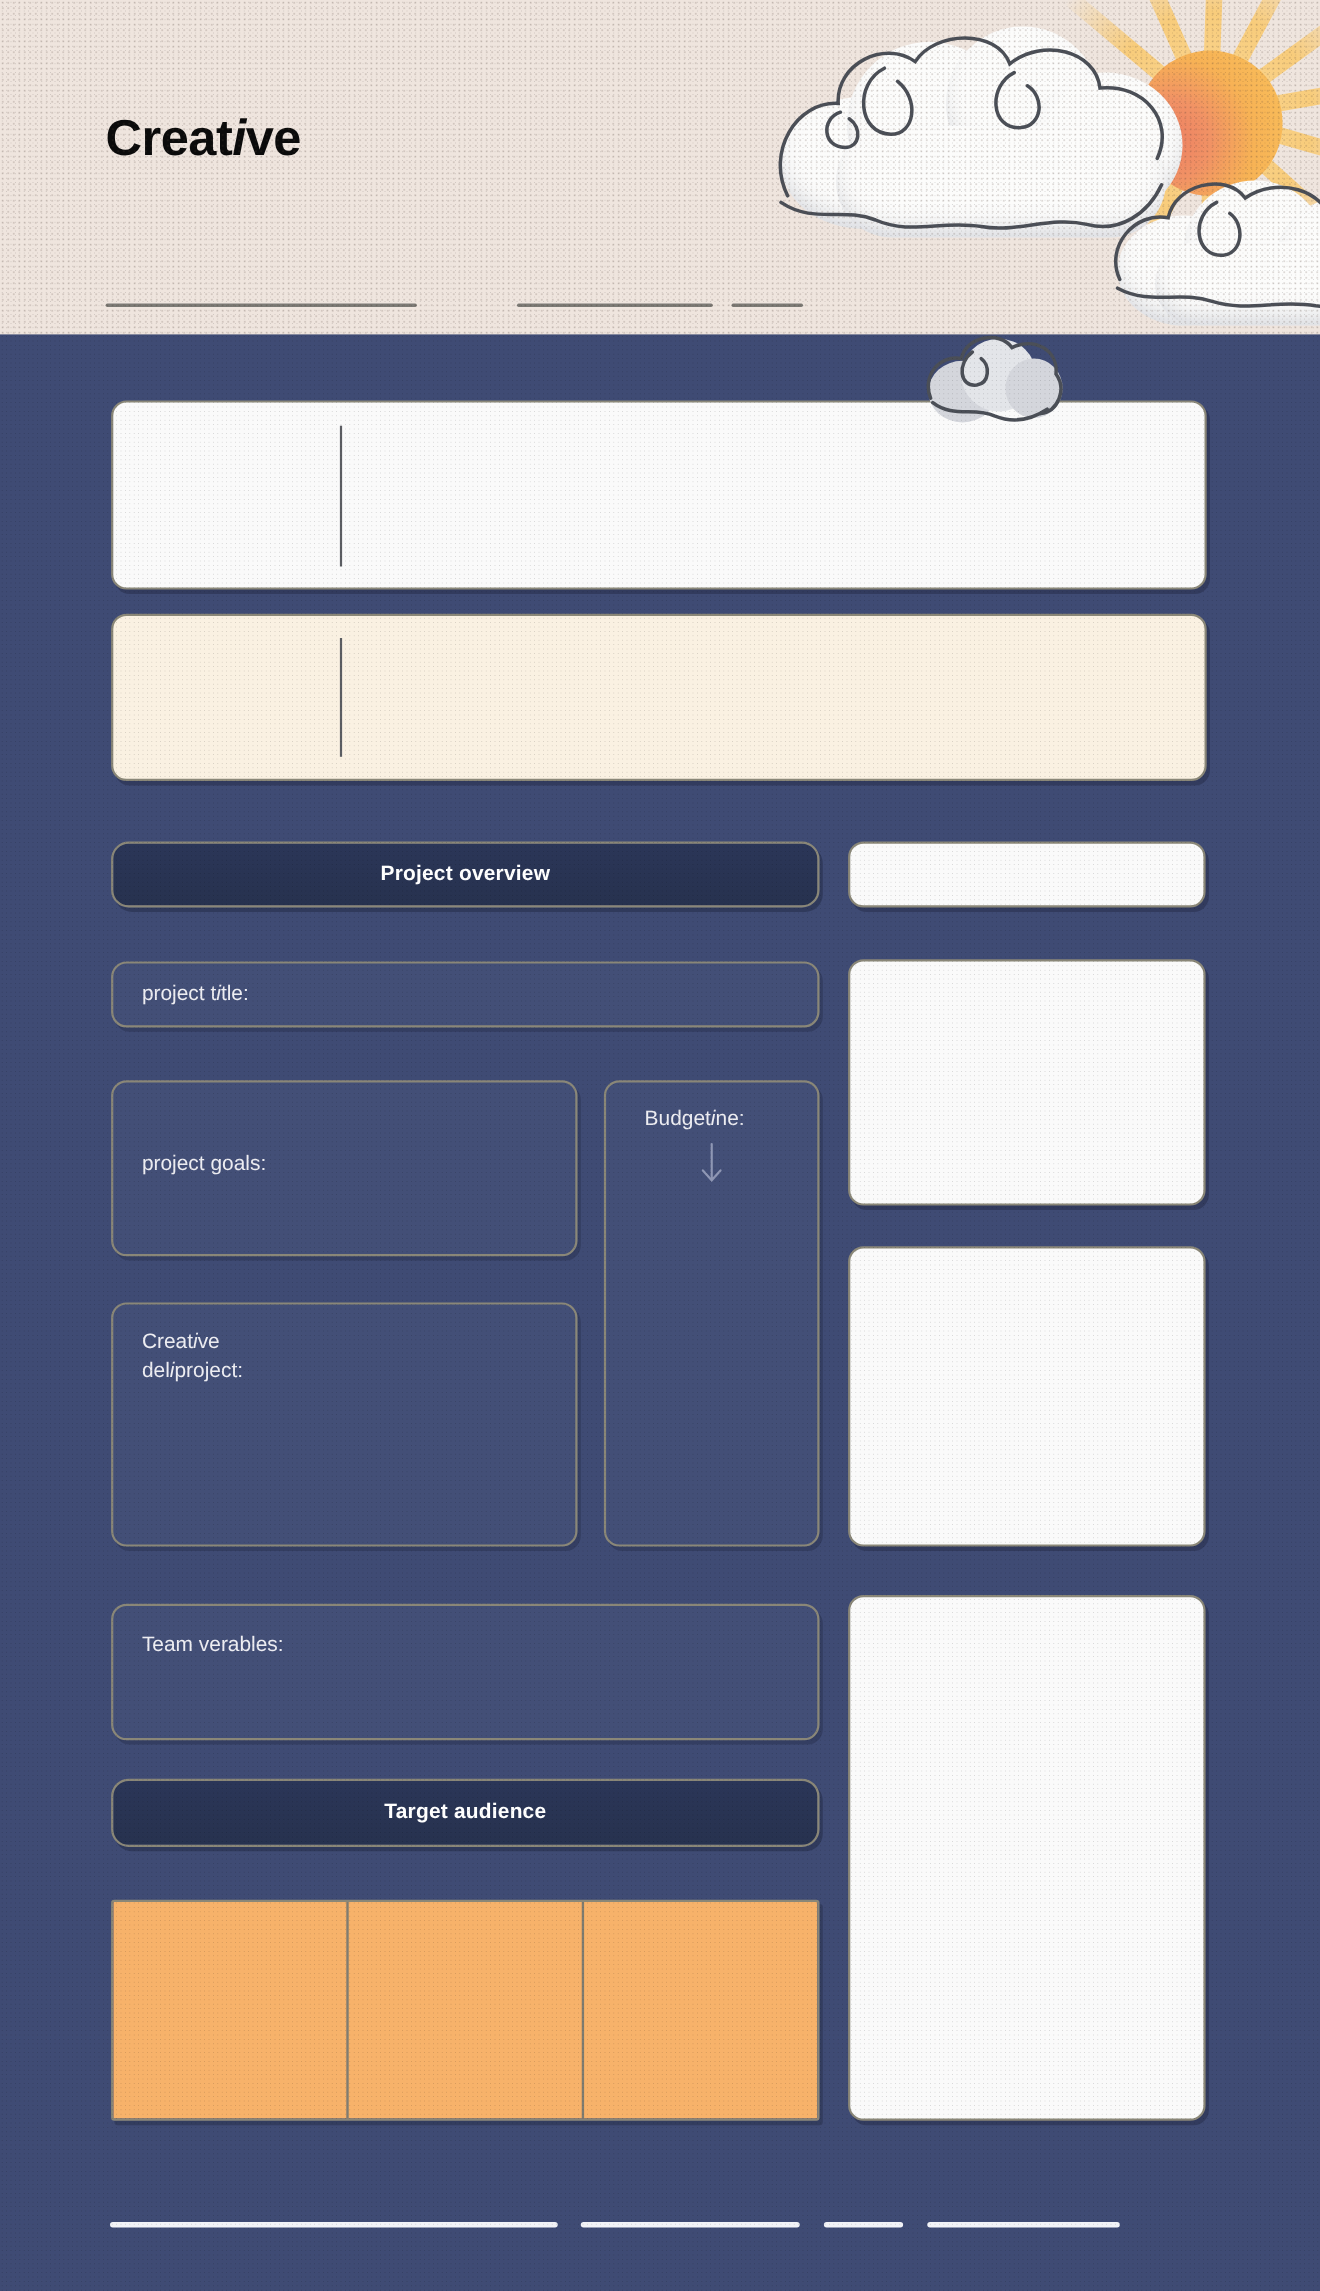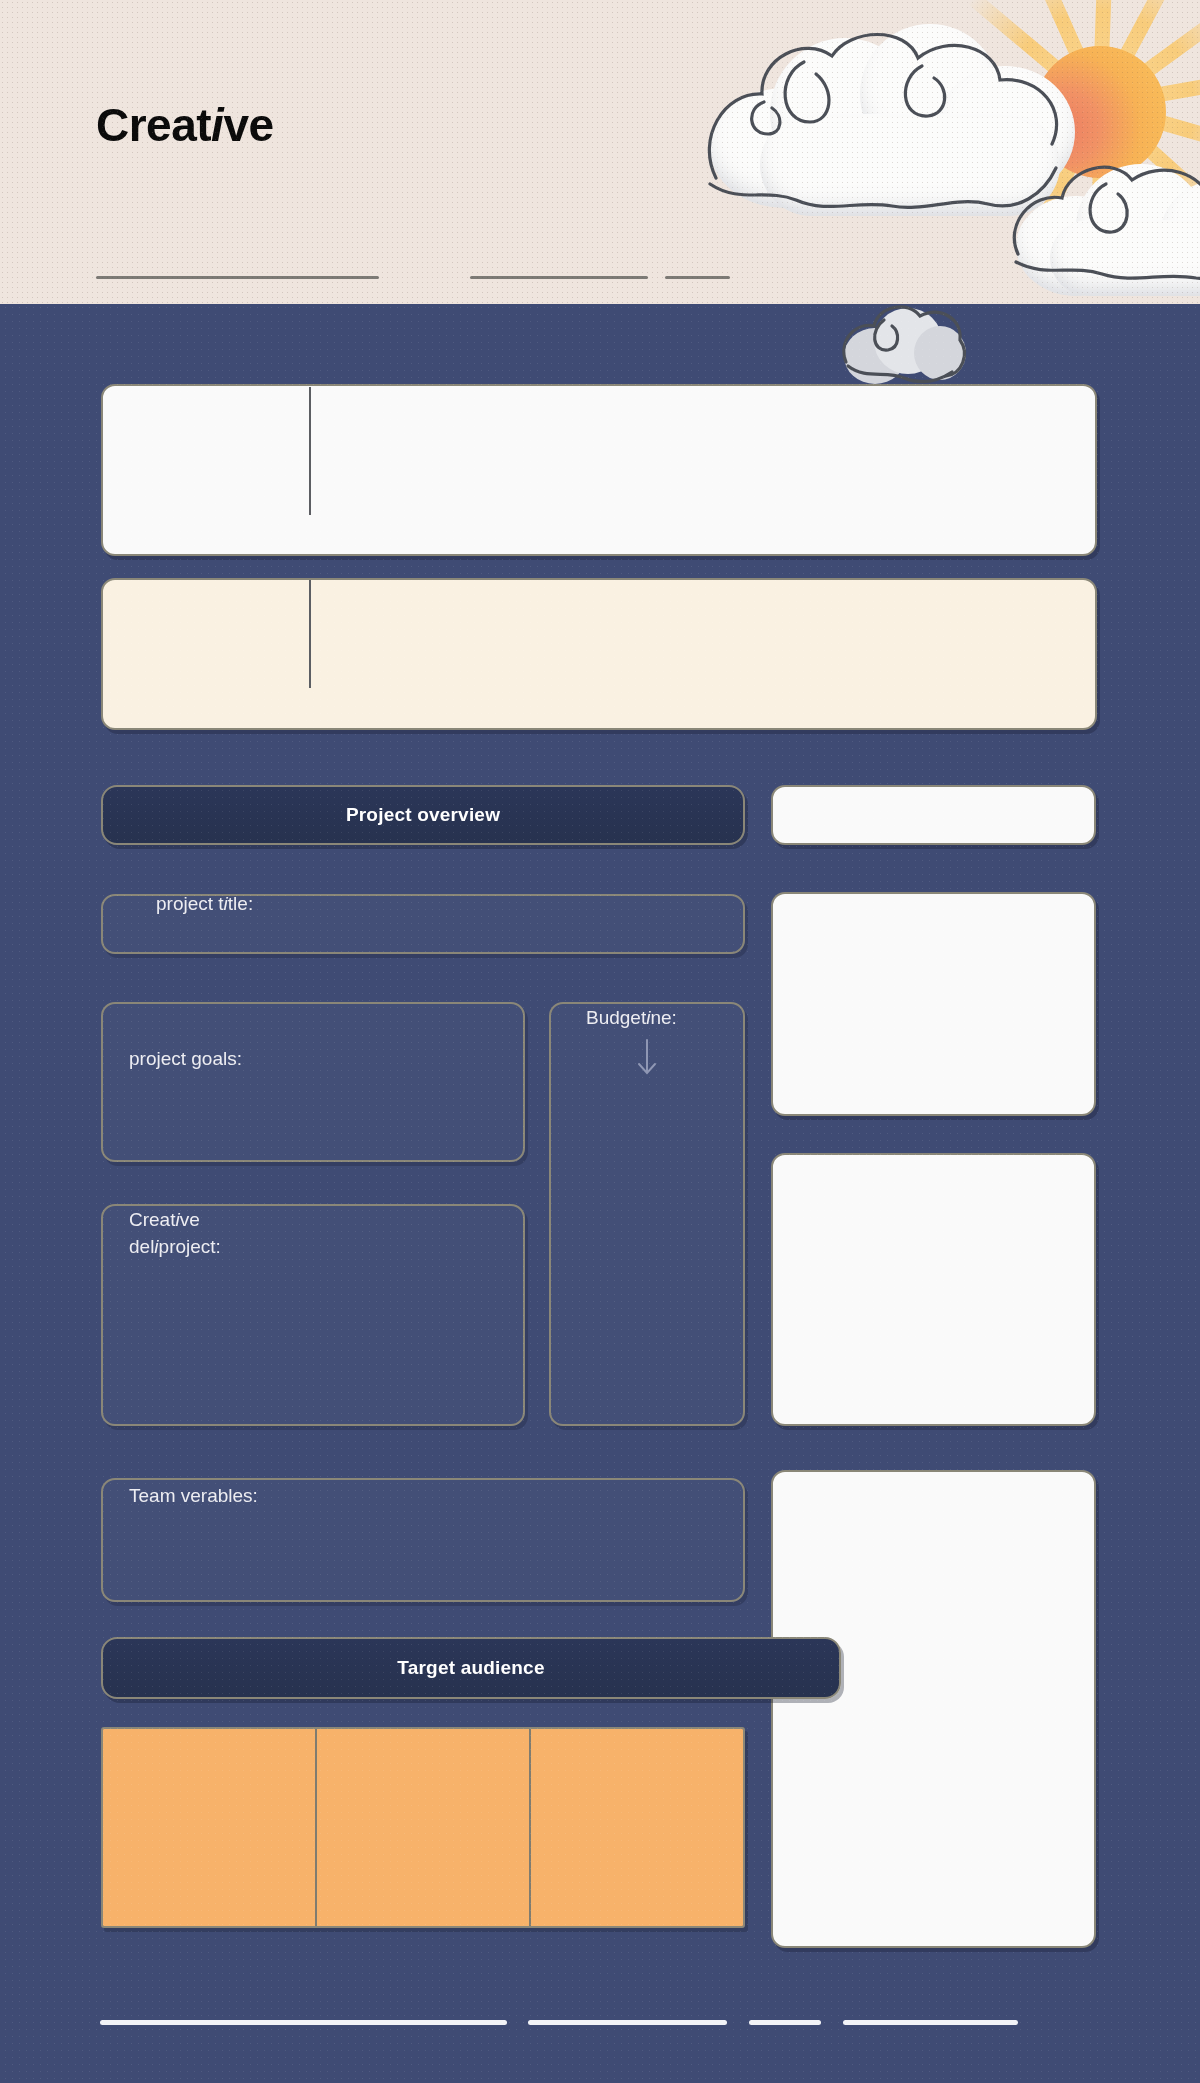--- a/index.html
+++ b/index.html
@@ -98,21 +98,20 @@
     border-radius: 50%;
   }
   .cloud.shaded .blob { box-shadow: inset 0 -14px 22px -8px rgba(150,155,170,.38); }
   .cloud-line { position: absolute; z-index: 3; fill: none; stroke: #4B4F57; stroke-width: 3.2; stroke-linecap: round; }
 
   
   .card {
     position: absolute;
     border-radius: 14px;
     z-index: 10;
-    margin-top: 20px;
   }
 
   
   .card.filled {
     border: 2px solid #8A8778;
     box-shadow: 3px 4px 0 rgba(20,24,42,.30);
   }
   .card.white { background: #FAFAFA; }
   .card.cream { background: #FAF1E2; }
 
@@ -287,21 +286,21 @@
   <div class="divider-v" style="left:309px; top:580px; height:108px;"></div>
 
   <div class="card pill" style="left:101px; top:765px; width:644px; height:60px;">
     <span class="pill-label">Project overview</span>
   </div>
 
   <div class="card filled white" style="left:771px; top:765px; width:325px; height:60px;"></div>
   <div class="label-onwhite" style="left:793px; top:782px;">Budget:</div>
 
   <div class="card outline" style="left:101px; top:874px; width:644px; height:60px;"></div>
-  <div class="label-light" style="left:129px; top:891px;margin-left:27px;"><span>project t</span><span class="it">i</span><span>tle:</span></div>
+  <div class="label-light" style="left:129px; top:891px;"><span>project t</span><span class="it">i</span><span>tle:</span></div>
 
   <div class="card filled white" style="left:771px; top:872px; width:325px; height:224px;"></div>
   <div class="label-onwhite" style="left:793px; top:908px;">Key messages:</div>
 
   <div class="card outline" style="left:101px; top:982px; width:424px; height:160px;"></div>
   <div class="label-light" style="left:129px; top:1046px;">project goals:</div>
 
   <div class="card outline" style="left:549px; top:982px; width:196px; height:424px;"></div>
   <div class="label-light" style="left:586px; top:1005px;"><span>Budget</span><span class="it">i</span><span>ne:</span></div>
   <svg class="arrow-down" style="left:634px; top:1038px;" width="26" height="40" viewBox="0 0 26 40">
@@ -315,21 +314,21 @@
   <div class="card filled white" style="left:771px; top:1133px; width:325px; height:273px;"></div>
   <div class="label-onwhite" style="left:793px; top:1170px;"><span>Compet</span><span class="it">i</span><span>tors:</span></div>
 
   <div class="card outline" style="left:101px; top:1458px; width:644px; height:124px;"></div>
   <div class="label-light" style="left:129px; top:1483px;">Team verables:</div>
 
   <div class="card filled white" style="left:771px; top:1450px; width:325px; height:478px;"></div>
   <div class="label-onwhite" style="left:793px; top:1489px;"><span>Inspirat</span><span class="it">i</span><span>on and
 reference content:</span></div>
 
-  <div class="card pill" style="left:101px; top:1617px; width:740px; height:62px;">
+  <div class="card pill" style="left:101px; top:1617px; width:644px; height:62px;">
     <span class="pill-label">Target audience</span>
   </div>
 
   <div class="swatch-grid" style="left:101px; top:1727px; width:644px; height:201px;">
     <div class="swatch"></div>
     <div class="swatch"></div>
     <div class="swatch"></div>
   </div>
 
   <div class="ftr-rule" style="left:100px; top:2020px; width:407px;"></div>

